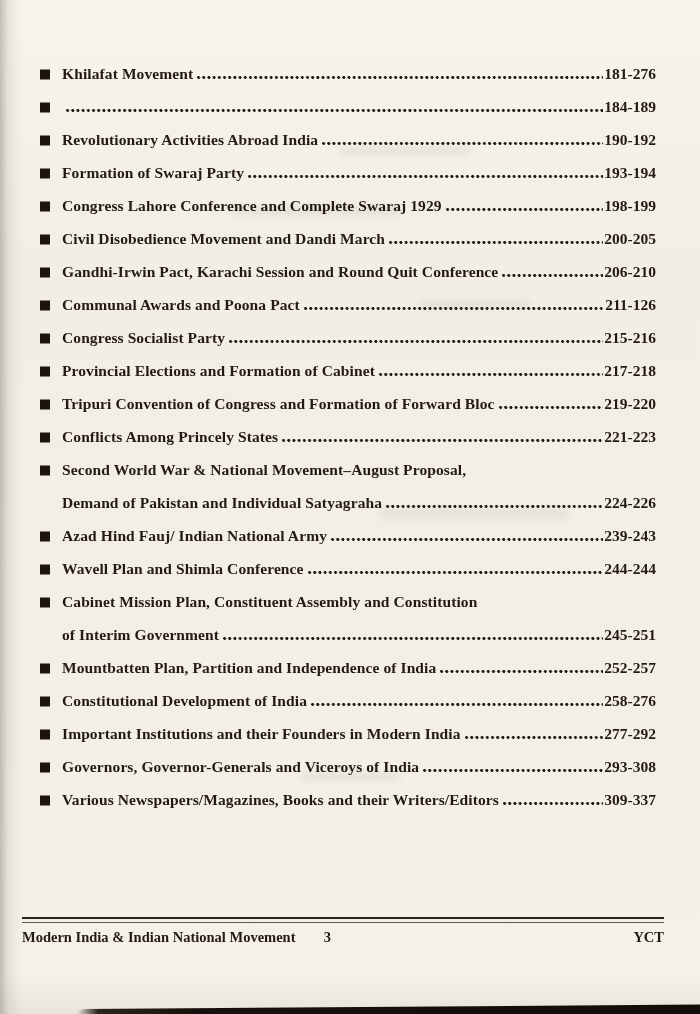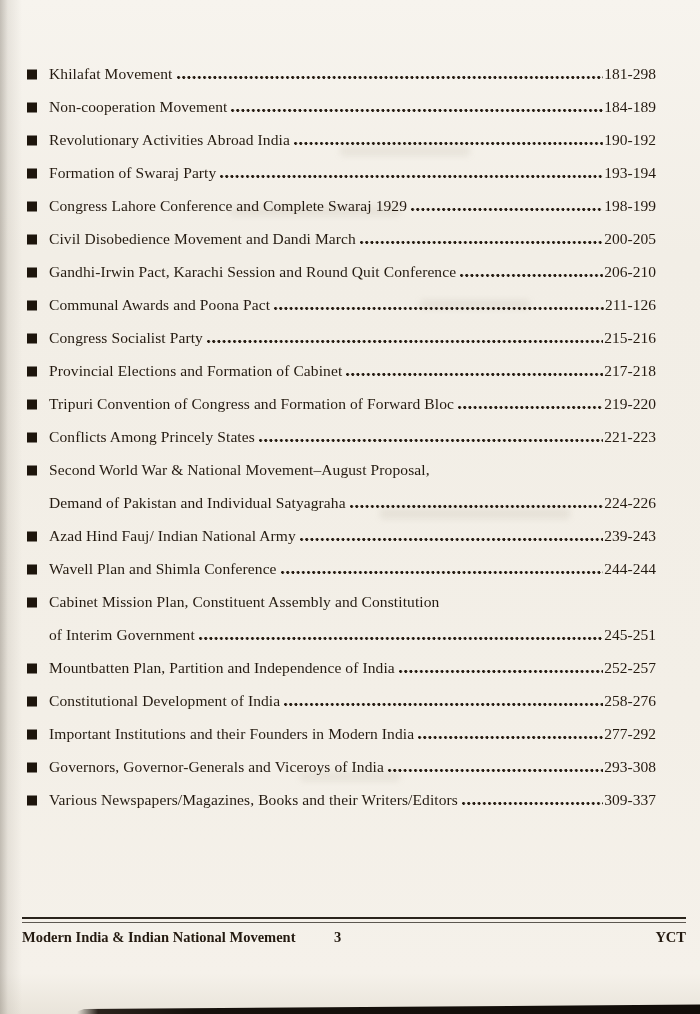--- a/index.html
+++ b/index.html
@@ -21,41 +21,41 @@
   }
   
   .smudge{position:absolute;background:rgba(148,136,118,0.12);filter:blur(3px);border-radius:4px;}
   .s1{left:340px;top:146px;width:130px;height:10px;}
   .s2{left:230px;top:206px;width:170px;height:10px;}
   .s3{left:420px;top:300px;width:110px;height:9px;}
   .s4{left:380px;top:508px;width:190px;height:11px;}
   .s5{left:300px;top:772px;width:100px;height:9px;}
 
   .toc{
-    position:absolute;top:57px;left:27px;right:44px;
-    color:var(--ink);font-weight:normal;font-size:15.5px;
+    position:absolute;top:57px;left:40px;right:44px;
+    color:var(--ink);font-weight:bold;font-size:15.5px;
   }
   .line{
     display:flex;align-items:baseline;
     height:33px;line-height:33px;white-space:nowrap;
   }
   .bullet{
     flex:0 0 auto;width:10px;height:10px;background:#1d150c;
     margin-right:12px;align-self:center;transform:translateY(0.5px);
   }
   .cont{padding-left:22px;}
   .title{flex:0 0 auto;letter-spacing:0.1px;}
   .dots{
     flex:1 1 auto;min-width:6px;height:3px;margin:0 1px 0 4px;
     background-image:radial-gradient(circle at 1.6px 1.4px, var(--ink) 1.25px, rgba(0,0,0,0) 1.7px);
     background-size:5.2px 3px;background-repeat:repeat-x;background-position:left bottom;
   }
   .pages{flex:0 0 auto;}
 
-  .footer{position:absolute;left:22px;right:14px;top:917px;color:var(--ink);}
+  .footer{position:absolute;left:22px;right:36px;top:917px;color:var(--ink);}
   .footer-rule{
     height:3px;
     border-top:2px solid #2a241c;
     border-bottom:1px solid rgba(42,36,28,0.75);
   }
   .footer-row{
     position:relative;display:flex;align-items:baseline;
     margin-top:4px;font-weight:bold;font-size:14.5px;line-height:20px;
   }
   .footer-page{position:absolute;left:47%;}
@@ -77,27 +77,26 @@
   <div class="smudge s3"></div>
   <div class="smudge s4"></div>
   <div class="smudge s5"></div>
 
   <div class="toc" id="toc">
       <div class="row">
         <div class="line">
           <span class="bullet"></span>
           <span class="title">Khilafat Movement</span>
           <span class="dots"></span>
-          <span class="pages">181-298</span>
-        </div>
-      </div>
-      <div class="row">
-        <div class="line">
-          <span class="bullet"></span>
-          <span class="title">Non-cooperation Movement</span>
+          <span class="pages">181-276</span>
+        </div>
+      </div>
+      <div class="row">
+        <div class="line">
+          <span class="bullet"></span>
           <span class="dots"></span>
           <span class="pages">184-189</span>
         </div>
       </div>
       <div class="row">
         <div class="line">
           <span class="bullet"></span>
           <span class="title">Revolutionary Activities Abroad India</span>
           <span class="dots"></span>
           <span class="pages">190-192</span>

